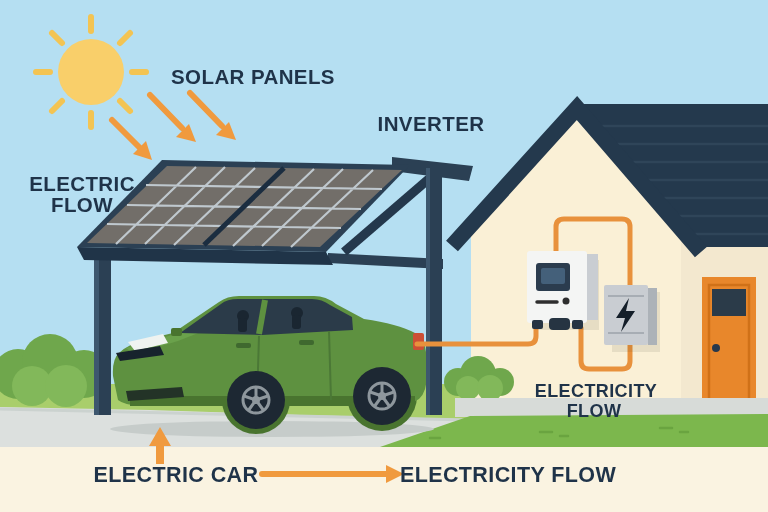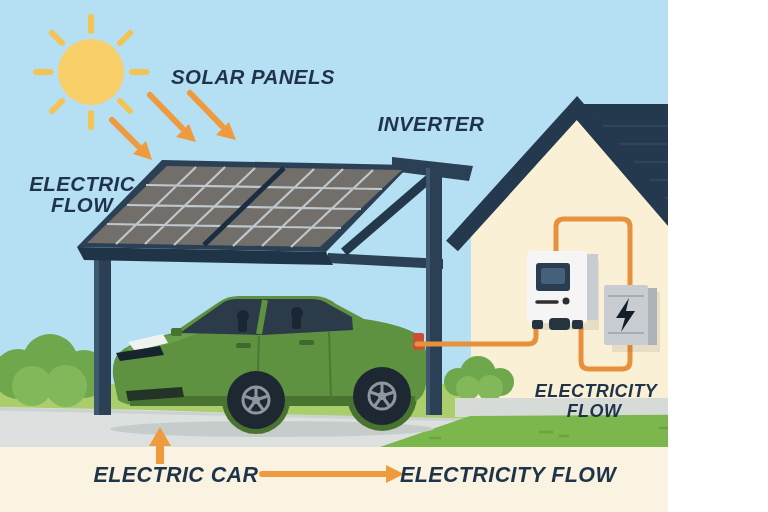--- a/index.html
+++ b/index.html
@@ -1,16 +1,16 @@
 <!DOCTYPE html>
 <html style="--sky: #B5DFF2; --sun: #F9CF6A; --sun-ray: #F3C453; --arrow-orange: #F09A3E; --wire-orange: #E8913C; --label-navy: #1F3349; --structure-navy: #2B4054; --structure-dark: #203448; --roof-navy: #24394D; --panel-cell: #726E69; --panel-grid: #BFC8CE; --wall-cream: #FAF0D6; --wall-side: #F3E8CF; --door-orange: #E8872B; --grass-back: #A9CE6B; --grass-front: #7CB74D; --bush-green: #6FA74C; --bush-green-light: #82B85A; --pavement: #DCE0DE; --band-cream: #FAF3E1; --car-green: #5E9140; --car-green-dark: #49742F; --window-navy: #2B3B49; --device-white: #F4F5F4; --device-gray: #C9CDD2; --bolt-black: #141E29;"><head>
 <meta charset="utf-8">
 <style>
   html,body{margin:0;padding:0;background:#fff;}
-  .stage{width:668px;height:512px;position:relative;overflow:hidden;font-style:italic;}
+  .stage{width:768px;height:512px;position:relative;overflow:hidden;}
   svg{display:block;}
   text{font-family:"Liberation Sans",sans-serif;font-weight:700;fill:var(--label-navy);}
   .t-big{font-size:20.5px;letter-spacing:.4px;}
   .t-mid{font-size:18px;letter-spacing:.4px;}
   .t-band{font-size:21.5px;letter-spacing:.4px;}
   .sky{fill:var(--sky);}
   .sun{fill:var(--sun);}
   .ray{stroke:var(--sun-ray);stroke-width:6;stroke-linecap:round;}
   .arrow{stroke:var(--arrow-orange);stroke-width:6;stroke-linecap:round;fill:none;}
   .arrowhead{fill:var(--arrow-orange);}

